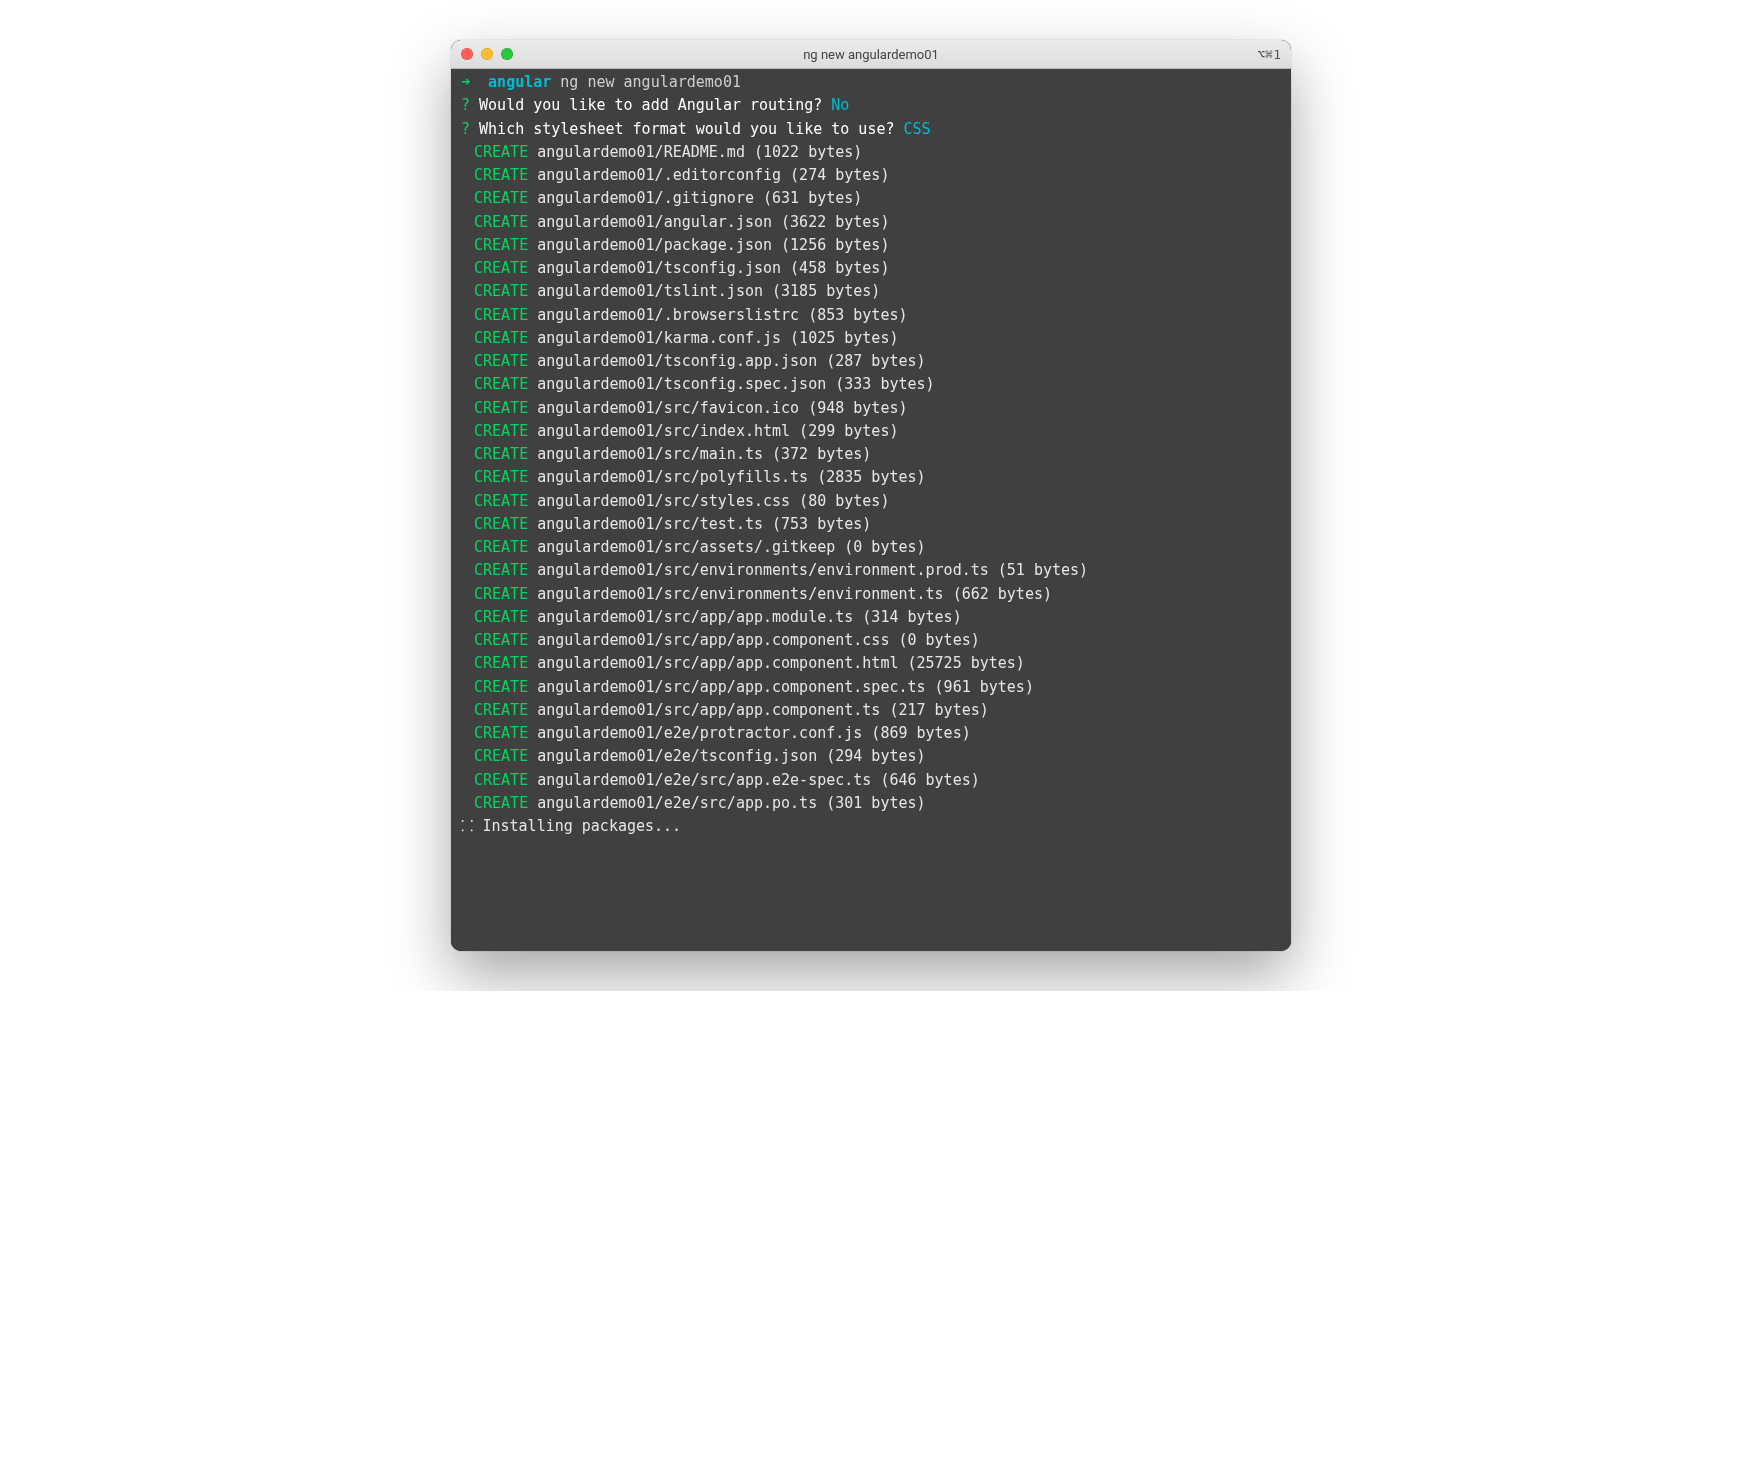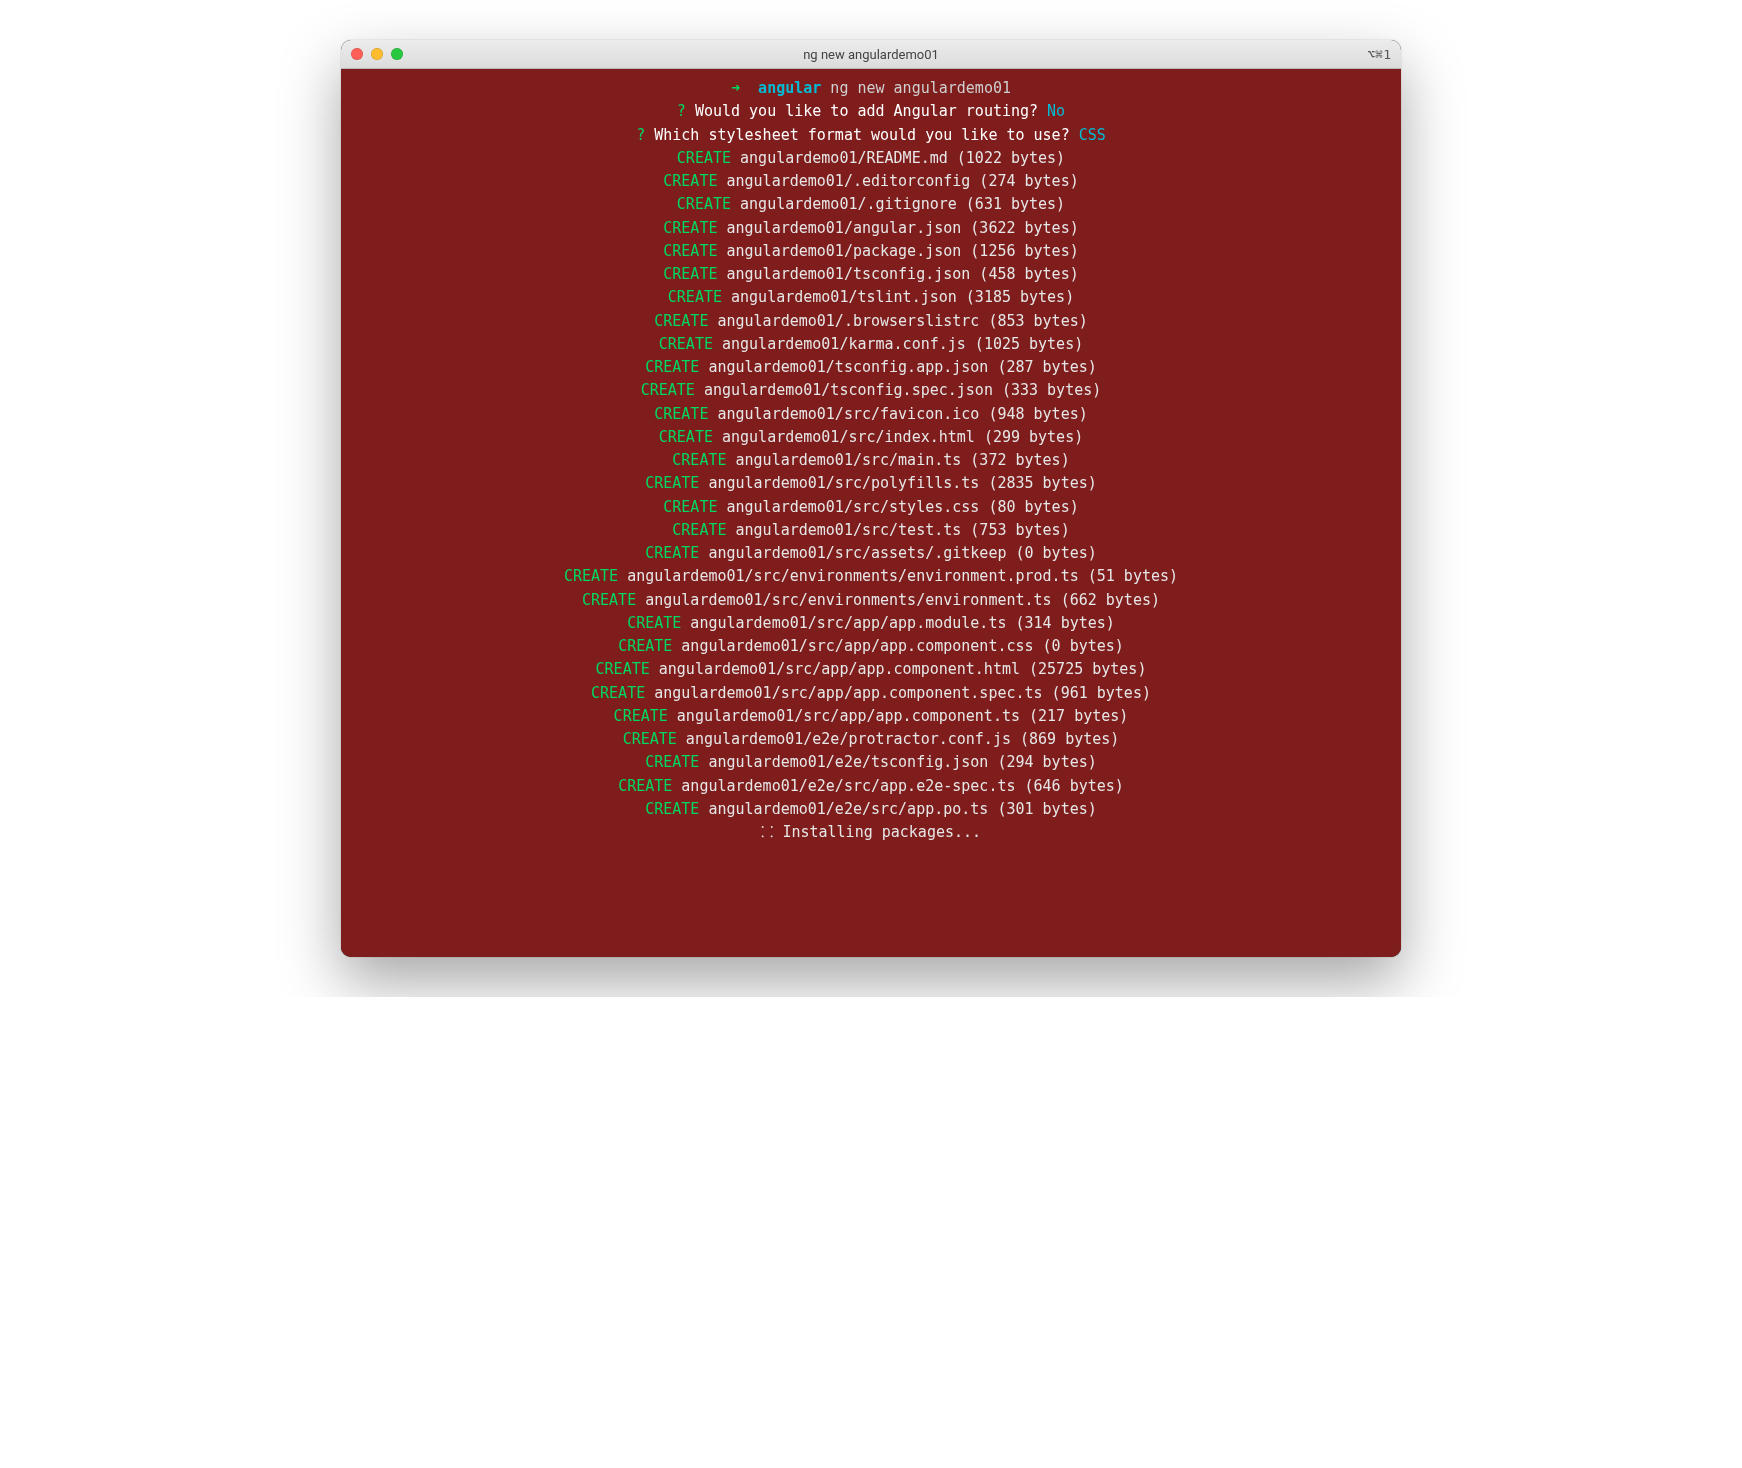--- a/index.html
+++ b/index.html
@@ -2,21 +2,21 @@
 <html><head>
 <meta charset="utf-8">
 <style>
   html, body {
     margin: 0;
     padding: 0;
     background: #ffffff;
     font-family: -apple-system, BlinkMacSystemFont, "Segoe UI", Roboto, sans-serif;
   }
   .window {
-    width: 1060px;
+    width: 840px;
     margin: 40px auto;
     border-radius: 10px;
     box-shadow: 0 25px 60px rgba(0,0,0,0.35), 0 0 0 1px rgba(0,0,0,0.05);
     overflow: hidden;
     background: #000;
   }
   .titlebar {
     height: 28px;
     background: linear-gradient(#ececec, #dcdcdc);
     border-bottom: 1px solid #b9b9b9;
@@ -46,38 +46,37 @@
     color: #444;
     pointer-events: none;
   }
   .shortcut {
     margin-left: auto;
     font-size: 13px;
     color: #555;
     font-family: "SF Mono", Menlo, monospace;
   }
   .term {
-    background: #7f1d1d;
+    background: #404040;
     color: #e6e6e6;
     font-family: "SF Mono", Menlo, Consolas, monospace;
     font-size: 15px;
     line-height: 1.55;
-    padding: 8px 10px 60px 10px;
+    padding: 2px 10px 60px 10px;
     min-height: 820px;
     white-space: pre;
-    text-align: center;
   }
   .c-arrow   { color:#00d75f; }
   .c-cyan    { color:#00bcd4; font-weight:bold;}
   .c-green   { color:#00d75f; }
   .c-bold    { color:#ffffff; font-weight:normal; }
   .c-ans     { color:#00bcd4; }
   .c-white   { color:#e6e6e6;margin-top:16px; }
   .c-dim     { color:#cfcfcf; }
-  .c-create  { color:#00d75f; }
+  .c-create  { color:#00d75f;margin-left:13px; }
   .term-line { display:block; }
 </style>
 </head>
 <body>
 
 <div class="window">
   <div class="titlebar">
     <div class="traffic">
       <div class="tl-btn tl-close"></div>
       <div class="tl-btn tl-min"></div>

